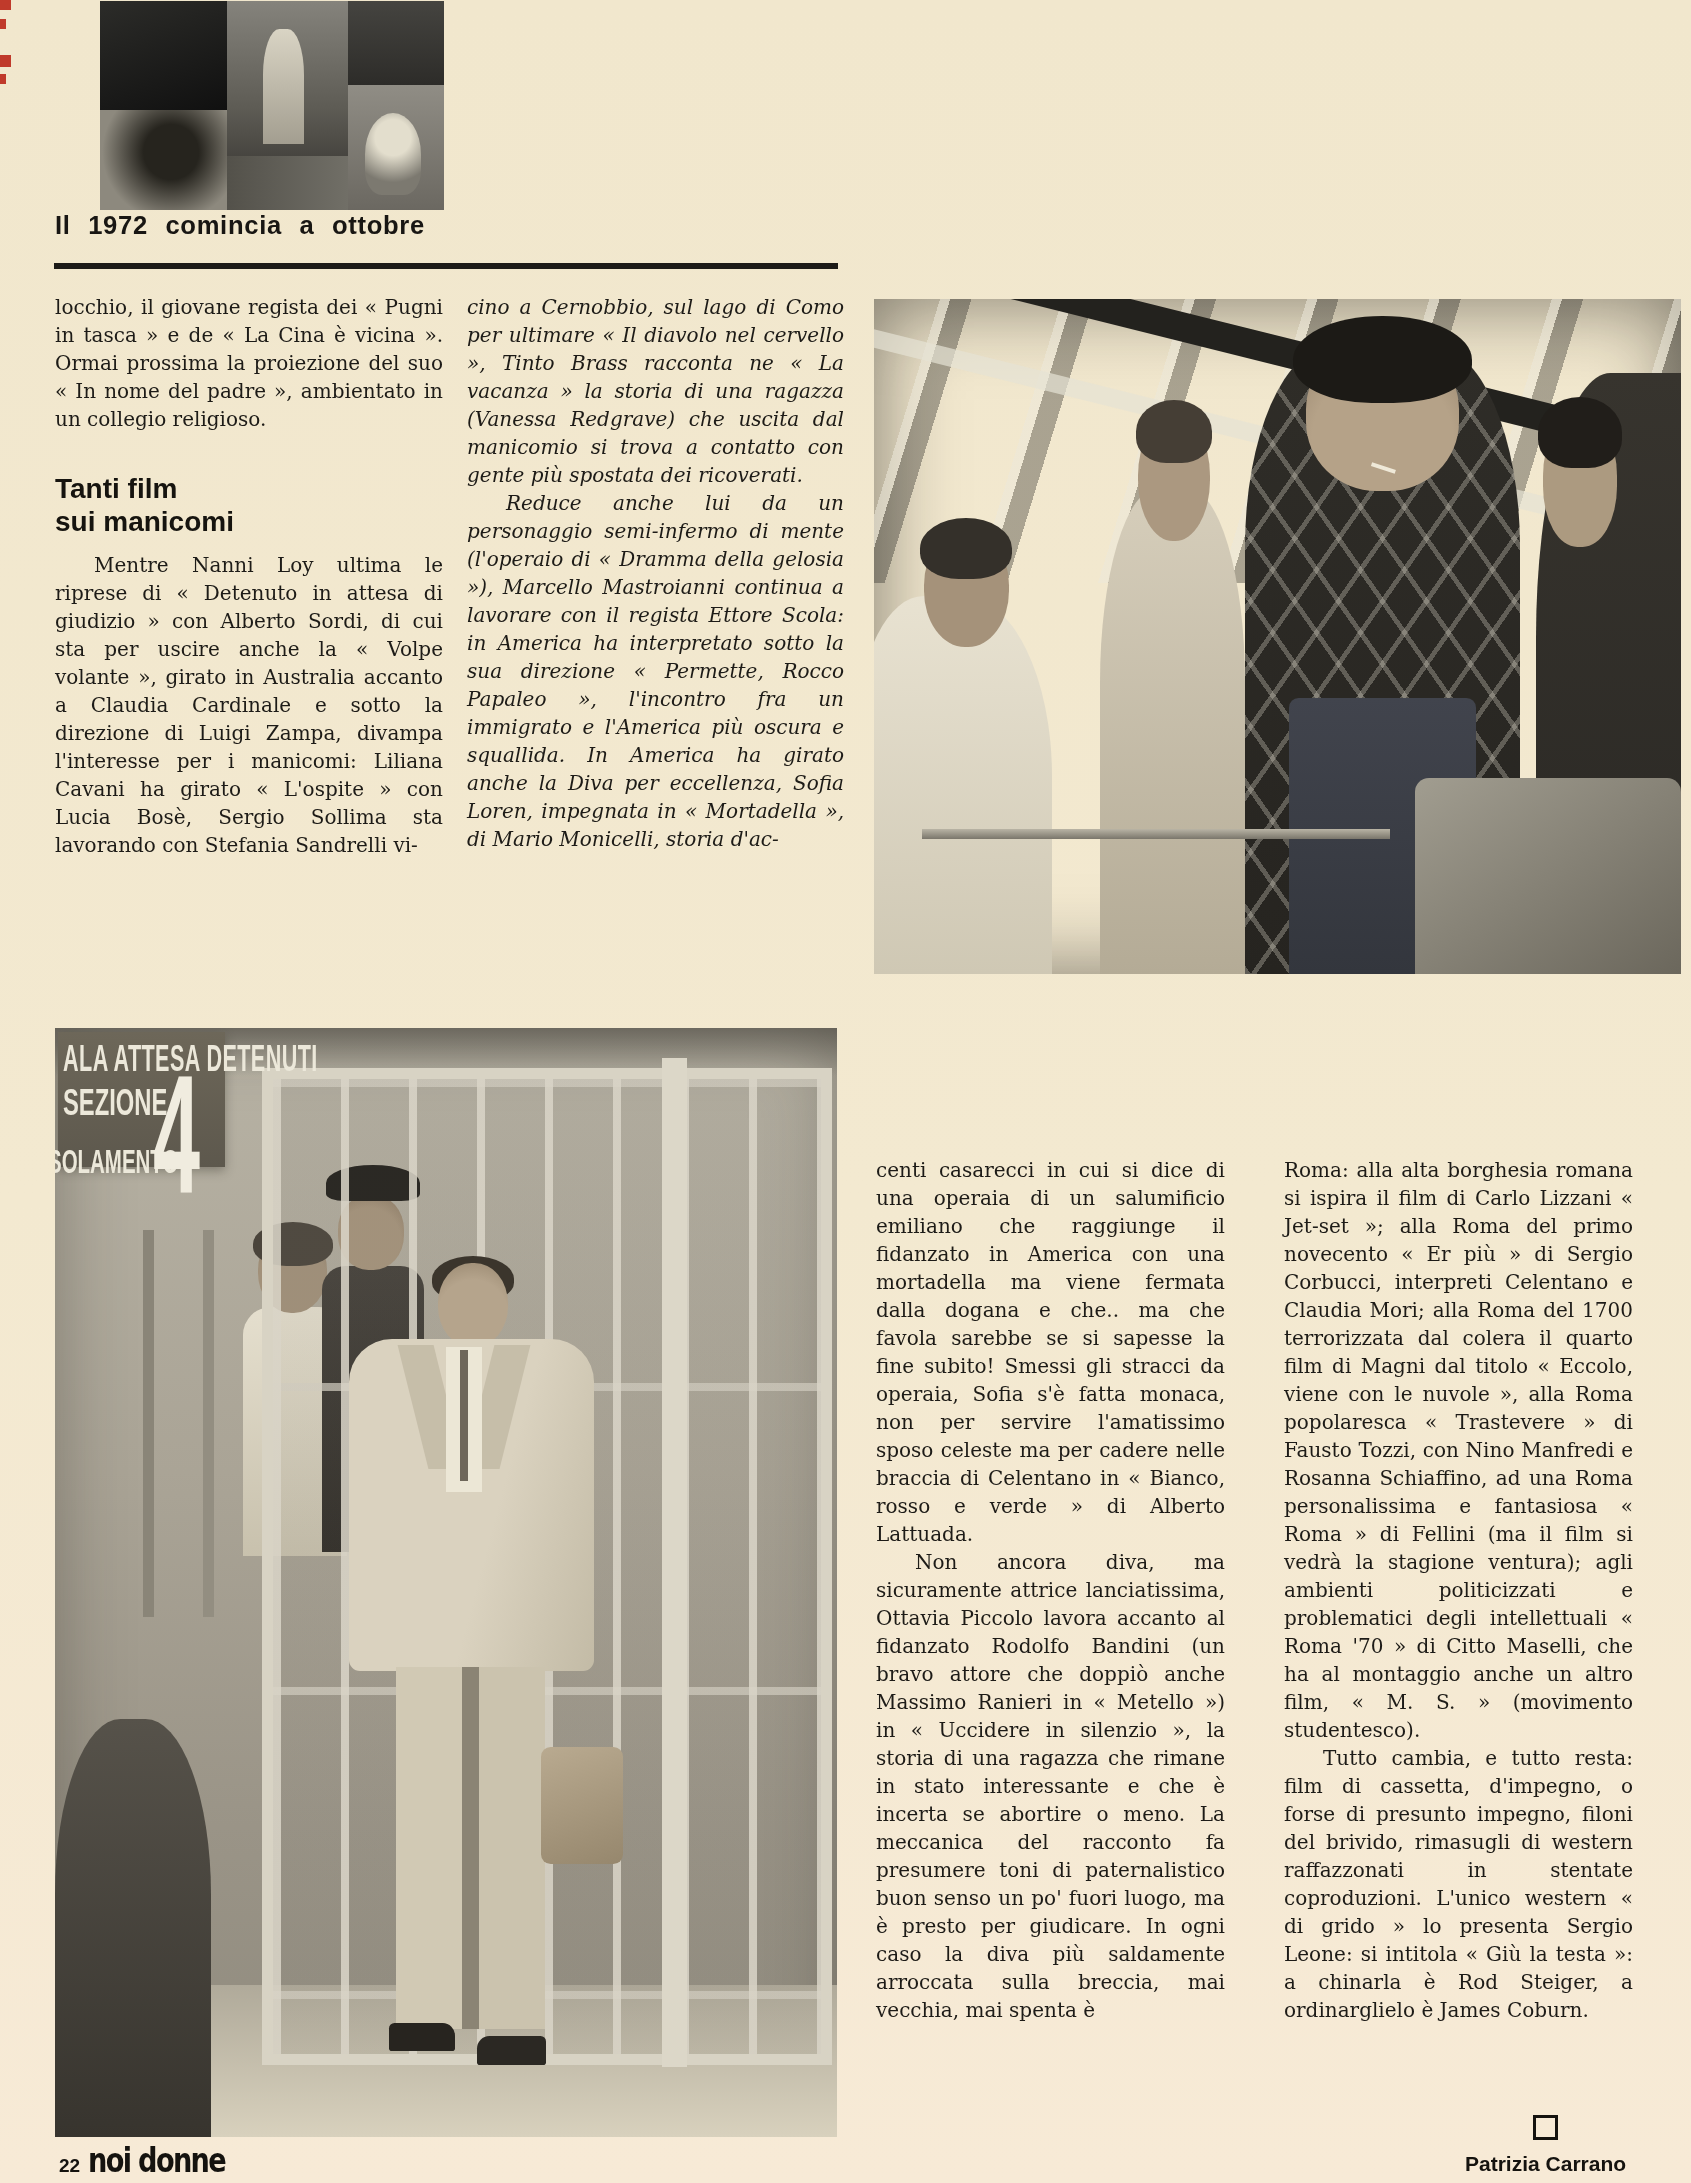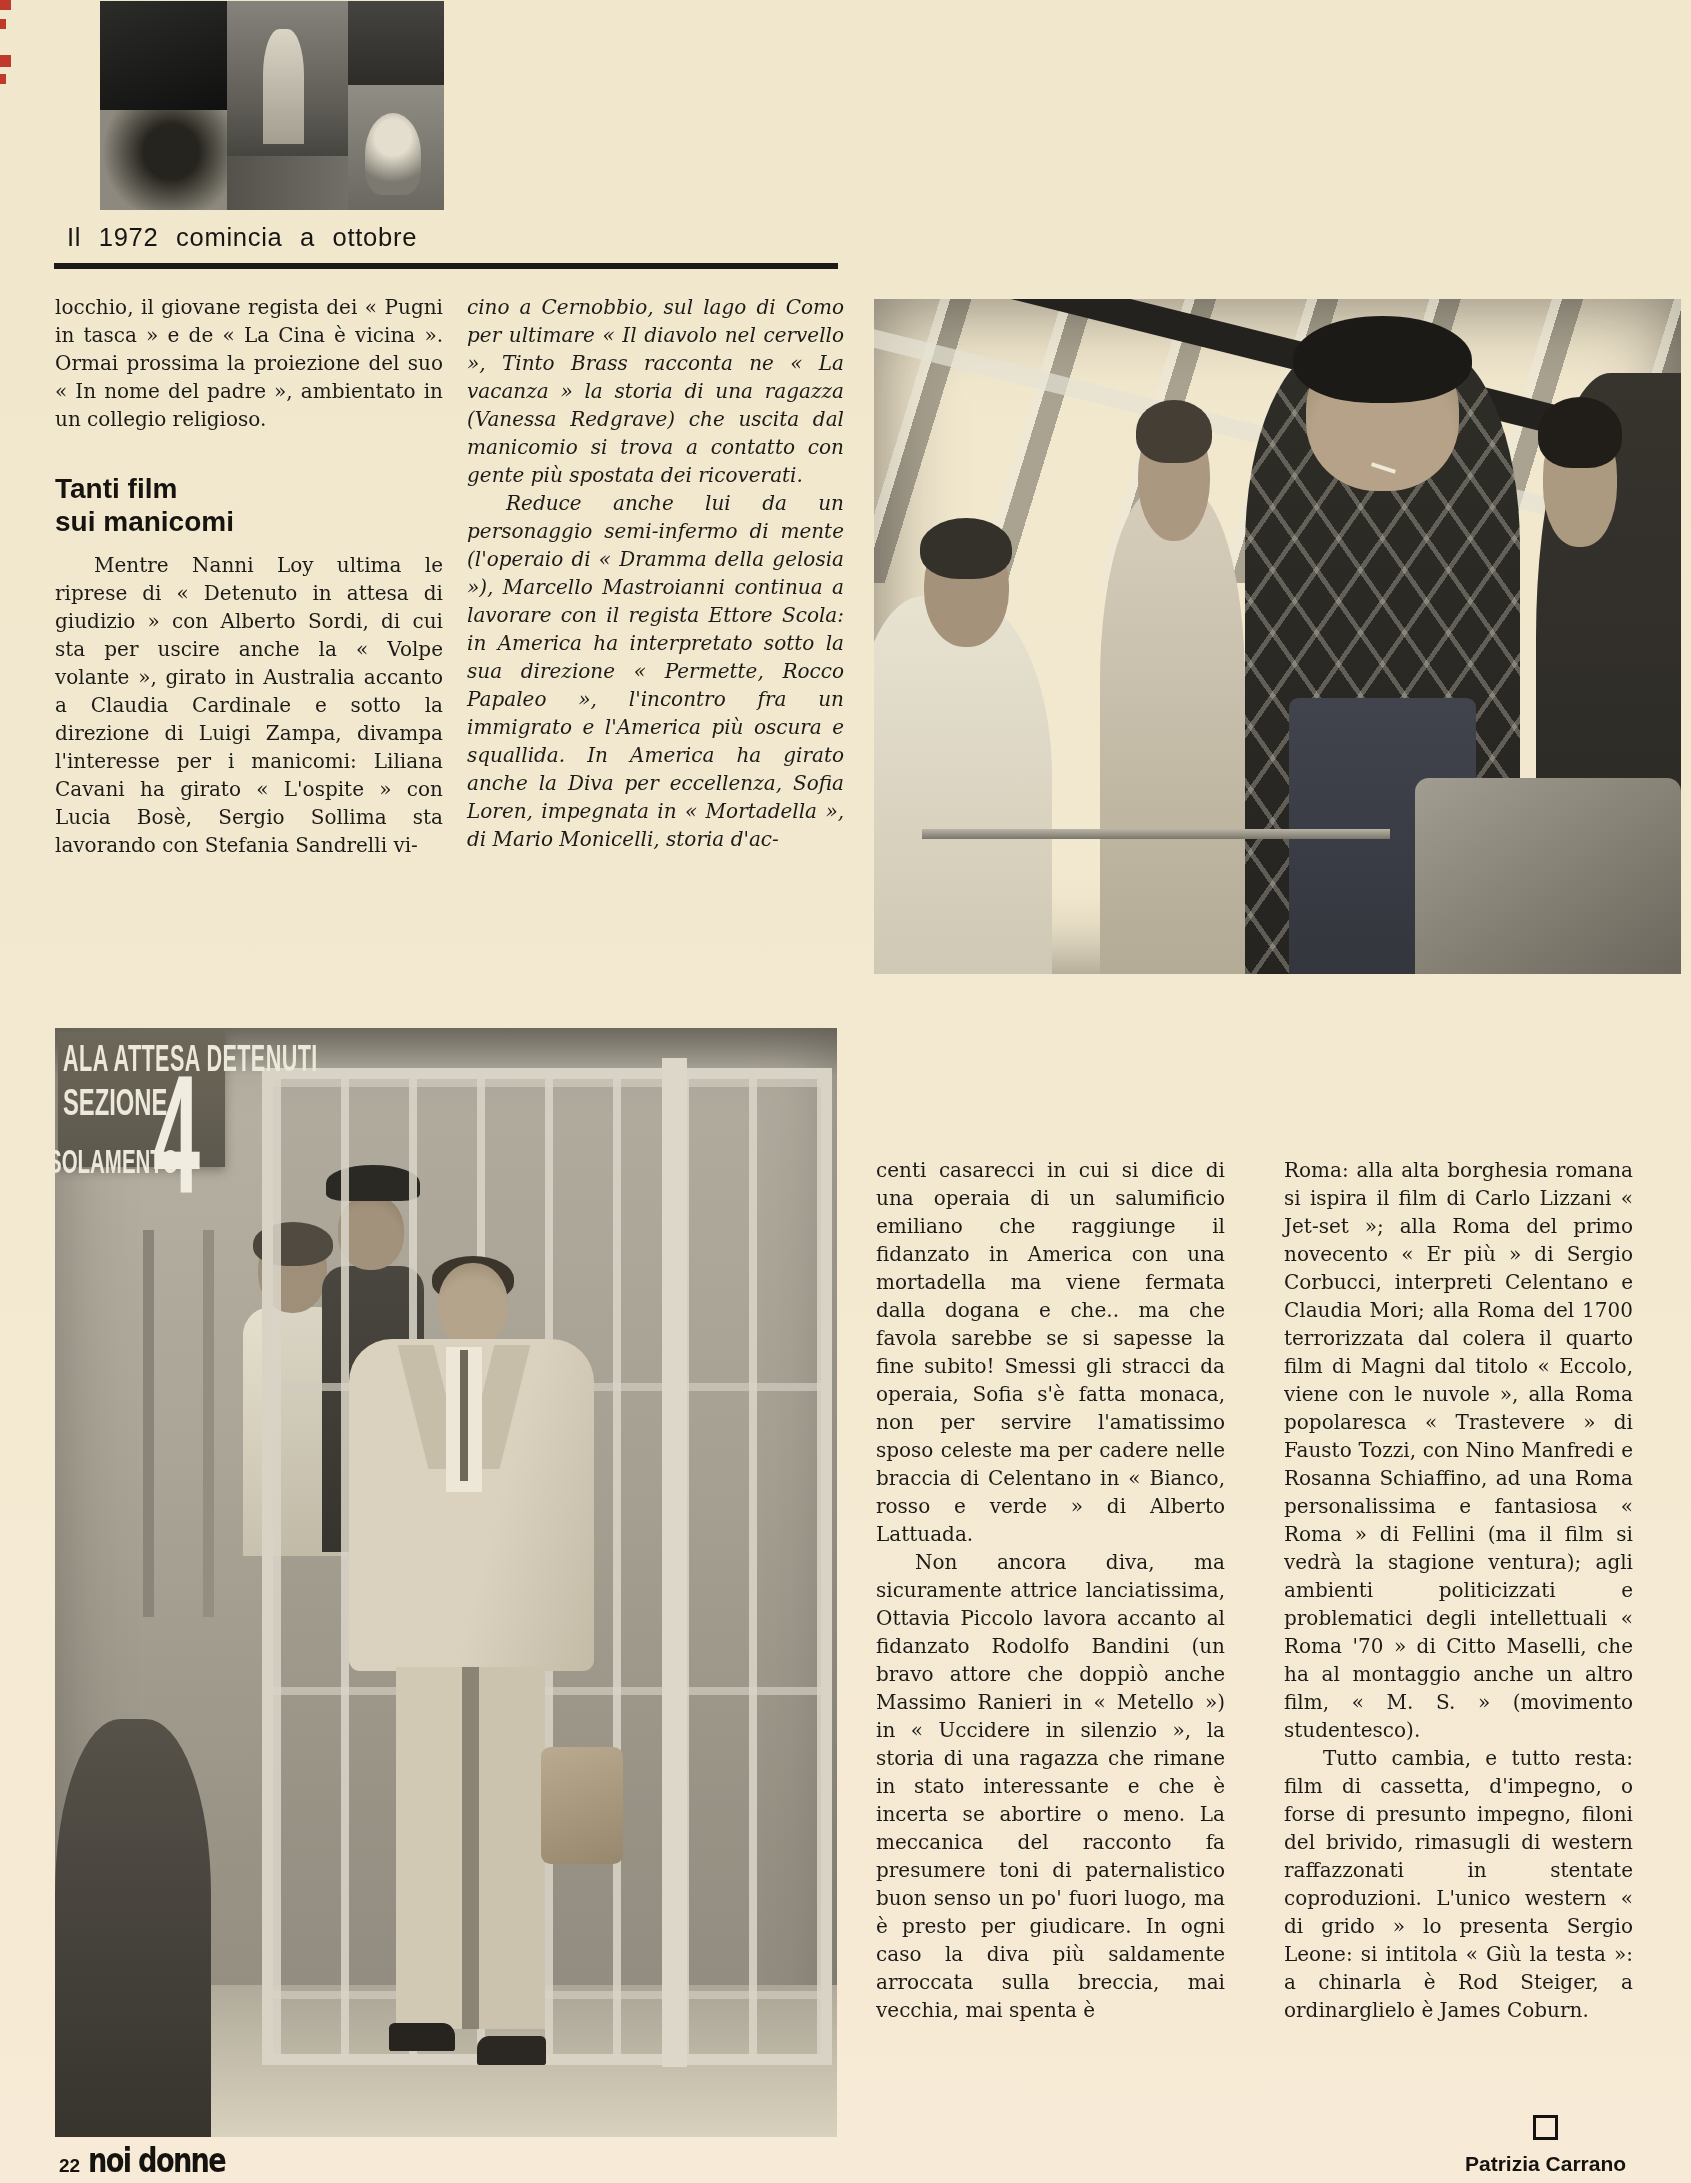--- a/index.html
+++ b/index.html
@@ -21,22 +21,22 @@
   .cl-t1{left:0;top:0;width:37%;height:52%;background:linear-gradient(160deg,#2c2c29,#101010);}
   .cl-t2{left:37%;top:0;width:35%;height:74%;background:linear-gradient(180deg,#85837c 0%,#5d5b54 70%,#474540 100%);}
   .cl-t2::before{content:"";position:absolute;left:30%;top:18%;width:34%;height:74%;background:linear-gradient(180deg,#d9d4c4,#a39e90);border-radius:40% 40% 0 0;}
   .cl-t3{left:72%;top:0;width:28%;height:40%;background:linear-gradient(#454440,#2d2c29);}
   .cl-t4{left:72%;top:40%;width:28%;height:60%;background:linear-gradient(#908d85,#6b6861);}
   .cl-t4::before{content:"";position:absolute;left:18%;top:22%;width:58%;height:66%;background:radial-gradient(circle at 50% 30%,#e3decd 0 28%,#7c7970 70%);border-radius:50% 50% 30% 30%;}
   .cl-t5{left:0;top:52%;width:37%;height:48%;background:radial-gradient(circle at 56% 42%,#26241e 0 30%,#8d897e 75%);}
   .cl-t6{left:37%;top:74%;width:35%;height:26%;background:linear-gradient(90deg,#53514a,#716f67);}
 
   .page-title{
-    position:absolute;left:55px;top:211px;margin:12px;
-    font-family:"Liberation Sans","DejaVu Sans",sans-serif;font-weight:normal;
+    position:absolute;left:55px;top:211px;margin:0;
+    font-family:"Liberation Sans","DejaVu Sans",sans-serif;font-weight:bold;
     font-size:25.6px;letter-spacing:0.7px;word-spacing:9.7px;color:#181613;
   }
   .rule{position:absolute;left:54px;top:263px;width:784px;height:6.2px;background:#1d1b17;}
 
   
   .col{position:absolute;}
   .colA{top:293px;}
   #col1{left:55px;width:388px;}
   #col2{left:467px;width:377px;font-style:italic;}
   .colB{top:1156px;width:349px;}

